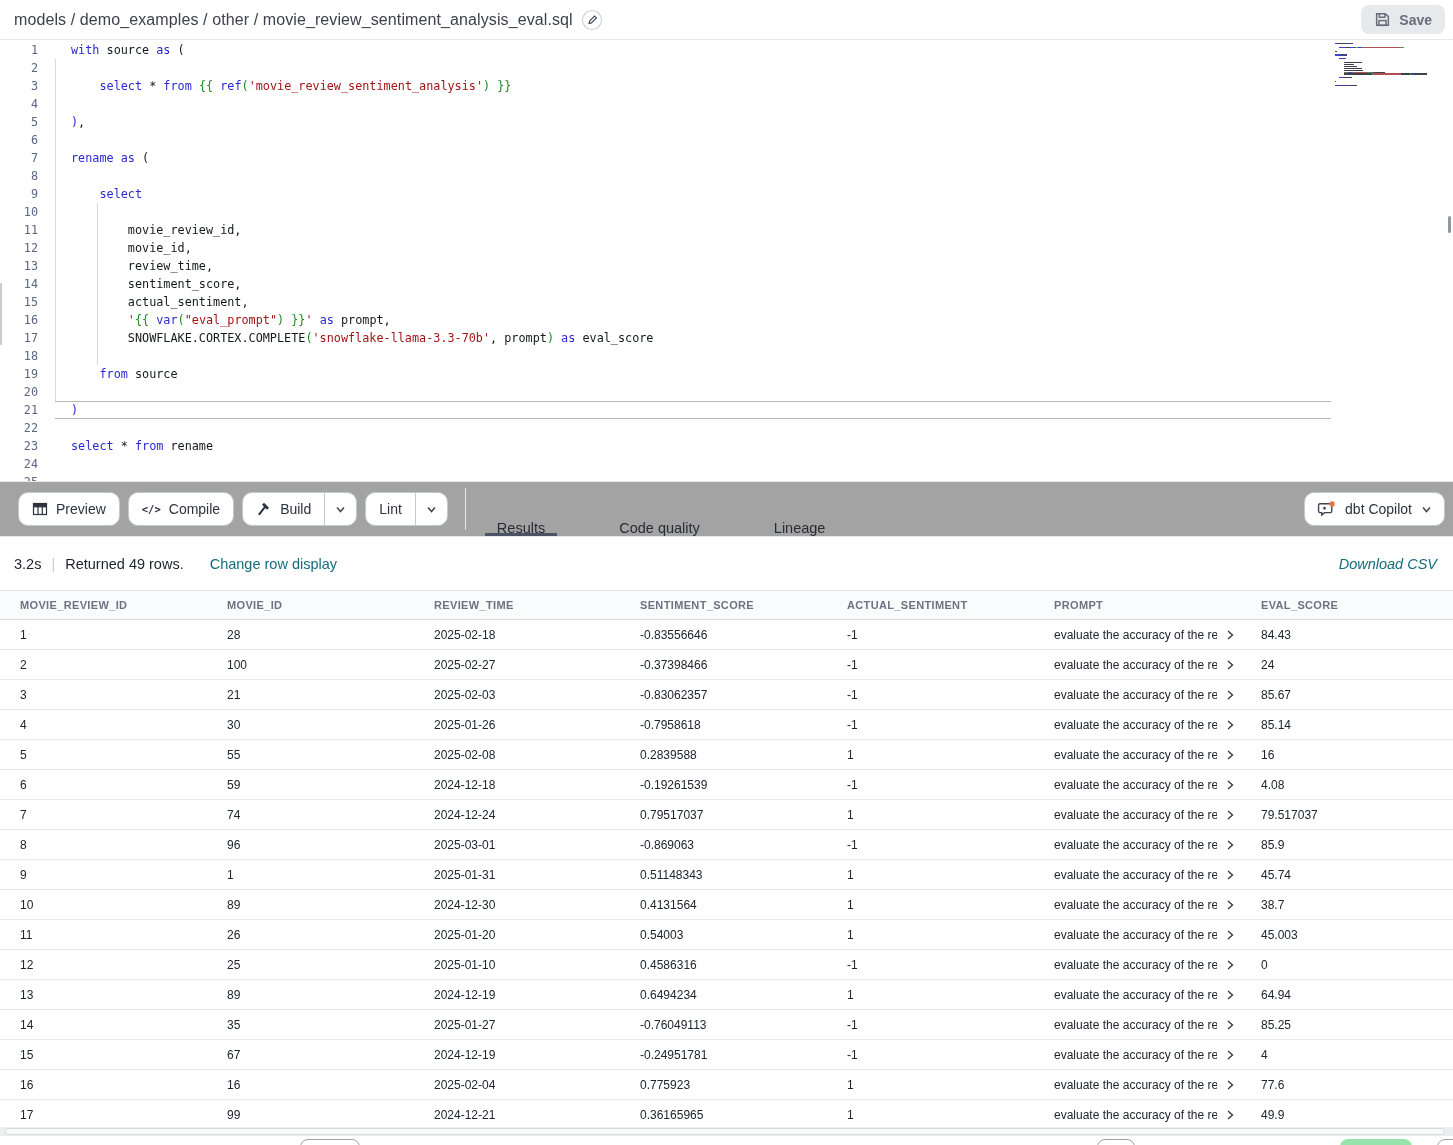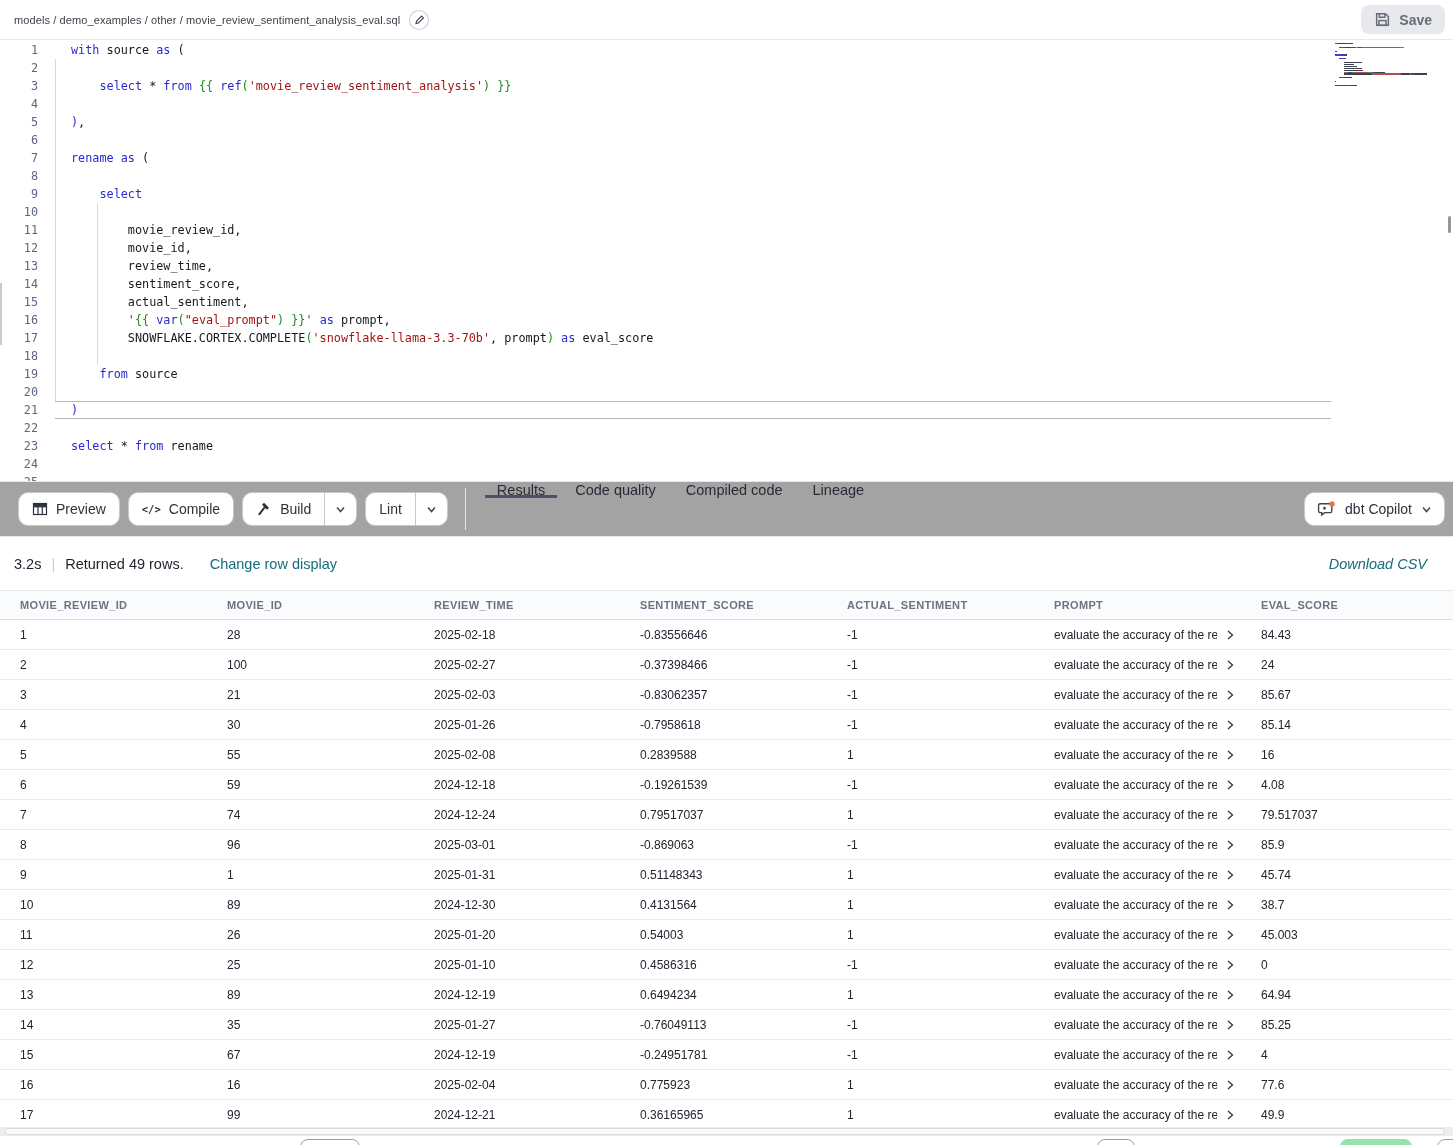--- a/index.html
+++ b/index.html
@@ -11,21 +11,21 @@
   
   .top-left-tick { position:absolute; left:0; top:0; width:2px; height:8px; background:#555a63; }
   .top-dark-bar  { position:absolute; left:563px; top:0; width:125px; height:4px; background:#17181c; }
   .top-lav-line  { position:absolute; left:688px; top:0; width:765px; height:2px; background:#d8d9e6; }
 
   
   .topbar {
     position:absolute; top:0; left:0; right:0; height:40px; background:#fff;
     border-bottom:1px solid #e6e8eb; display:flex; align-items:center; padding:0 8px 0 14px;
   }
-  .breadcrumb { font-size:11px; color:#3c414b; letter-spacing:.1px; }
+  .breadcrumb { font-size:16px; color:#3c414b; letter-spacing:.1px; }
   .file-mod-icon { margin-left:8px; display:flex; align-items:center; }
   .save-btn {
     margin-left:auto; display:inline-flex; align-items:center; gap:8px;
     background:#e8e9ec; border:none; border-radius:8px; height:29px; padding:0 13px;
     font-size:14px; color:#676e7a; font-weight:600; font-family:inherit; cursor:pointer;
   }
 
   
   .editor { position:absolute; top:40px; left:0; width:1453px; height:441px; overflow:hidden; background:#fff; }
   .code-lines { padding-top:1px; }
@@ -56,28 +56,28 @@
   .btn {
     display:inline-flex; align-items:center; height:34px; background:#fff;
     border:1px solid #c3c8cf; border-radius:10px; font-size:14px; color:#2d333d;
     font-weight:500; font-family:inherit; cursor:pointer; padding:0;
   }
   .btn + .btn { margin-left:8px; }
   .btn .btn-main { display:inline-flex; align-items:center; gap:8px; padding:0 13px; height:100%; }
   .btn .btn-caret { display:inline-flex; align-items:center; padding:0 10px; height:100%; border-left:1px solid #c3c8cf; cursor:pointer; }
   .code-glyph { font-family:"DejaVu Sans Mono", monospace; font-size:10.5px; font-weight:bold; color:#2d333d; }
   .toolbar-divider { width:1px; height:42px; background:#e4e6e9; margin-left:17px; }
-  .tabs { display:flex; align-items:flex-start; height:54px; margin-left:16px; }
+  .tabs { display:flex; align-items:flex-end; height:54px; margin-left:16px;gap:44px; }
   .tab { position:relative; display:flex; align-items:center; padding:0 15px; font-size:14.5px; color:#272c35; cursor:pointer; }
   .tab.active::after { content:""; position:absolute; left:3px; right:3px; bottom:0; height:3px; background:#4a5264; }
   .copilot-btn { margin-left:auto; }
   .copilot-btn .btn-main { gap:9px; padding:0 12px; }
 
   
-  .meta { position:absolute; top:537px; left:0; right:12px; height:53px; display:flex; align-items:center;
+  .meta { position:absolute; top:537px; left:0; right:2px; height:53px; display:flex; align-items:center;
           padding:0 14px; font-size:14.5px; color:#1d222b; background:#fff; }
   .meta .divider { color:#c9cdd4; margin:0 10px; }
   .link { color:#156d7c; cursor:pointer; text-decoration:none; font-size:14.5px; }
   .change-display { margin-left:26px; }
   .download { margin-left:auto;font-style:italic; }
 
   
   .tablewrap { position:absolute; top:590px; left:0; width:1453px; height:537px; overflow:hidden; background:#fff; }
   .tgrid { display:grid; grid-template-columns:207px 207px 206px 207px 207px 207px 1fr; }
   .thead { height:30px; background:#fafbfc; border-top:1px solid #e3e5e9; border-bottom:1px solid #d8dbe0; }
@@ -309,23 +309,20 @@
   <div class="toolbar-divider"></div>
 
   <div class="tabs">
     <div class="tab active">
         <span>Results</span>
       </div>
     <div class="tab">
         <span>Code quality</span>
       </div>
     <div class="tab">
-        <span>Compiled code</span>
-      </div>
-    <div class="tab">
         <span>Lineage</span>
       </div>
   </div>
 
   <button class="btn copilot-btn">
     <span class="btn-main">
       <span style="display:inline-flex">
         <svg width="19" height="19" viewBox="0 0 18 18" fill="none">
           <path d="M3 3.5h9.5A1.5 1.5 0 0 1 14 5v5.5a1.5 1.5 0 0 1-1.5 1.5H7.2l-2.7 2.2V12H3a1.5 1.5 0 0 1-1.5-1.5V5A1.5 1.5 0 0 1 3 3.5z" stroke="#3f4652" stroke-width="1.3"></path>
           <path d="M5.6 7.8h3M7.1 6.3v3" stroke="#3f4652" stroke-width="1.2"></path>

